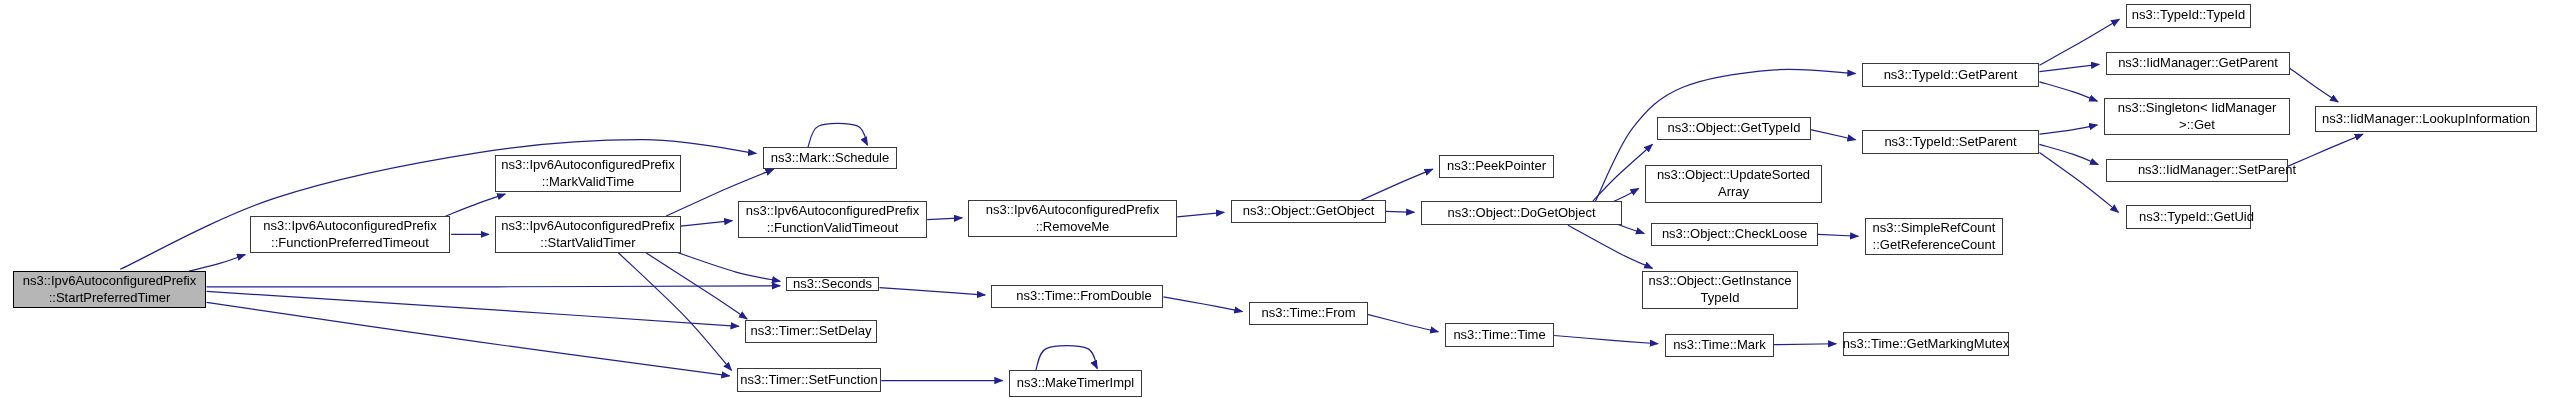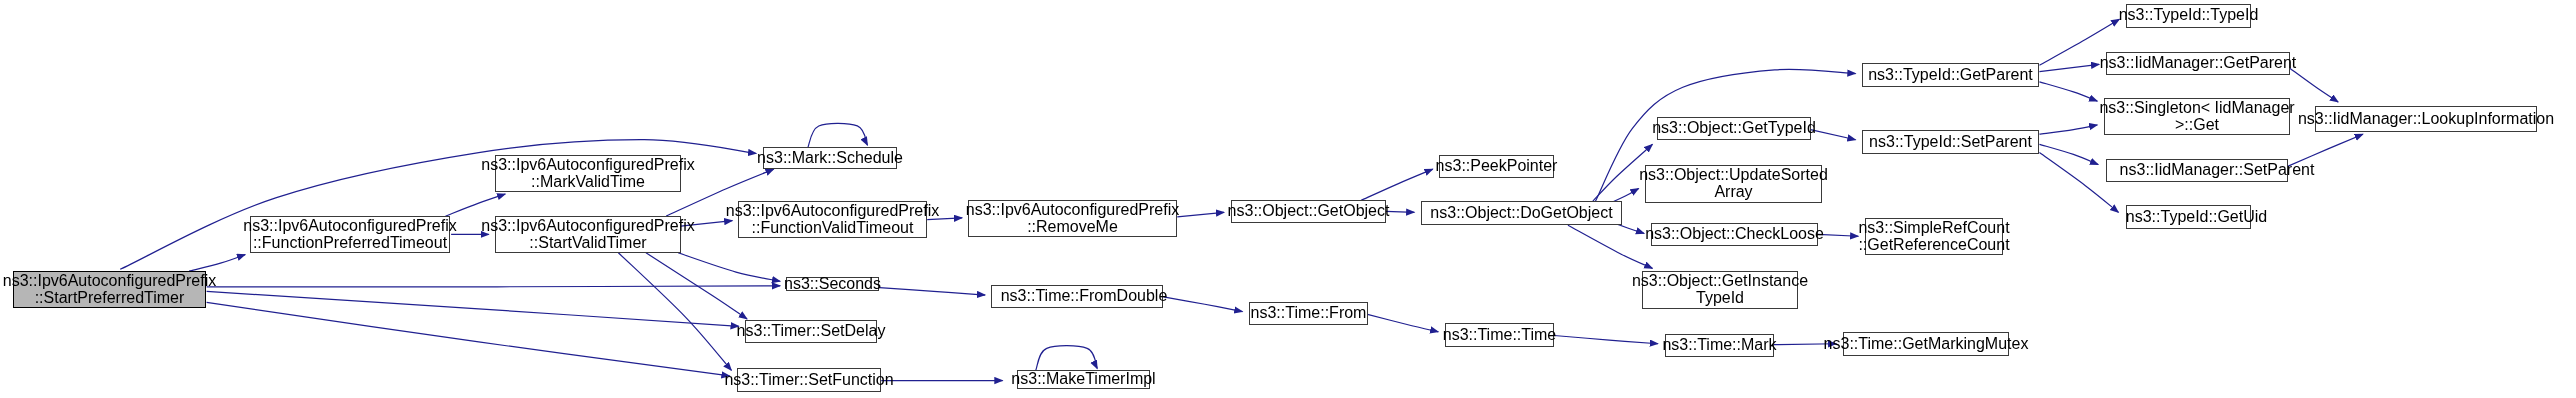--- a/index.html
+++ b/index.html
@@ -4,21 +4,21 @@
 <style>
   html,body{margin:0;padding:0;background:#ffffff;}
   #canvas{position:relative;width:2576px;height:398px;background:var(--bg,#fff);
           font-family:"Liberation Sans","DejaVu Sans",sans-serif;}
   #edge-layer{position:absolute;left:0;top:0;}
   #edge-layer path.edge{fill:none;stroke:var(--edge);stroke-width:1.3;}
   #arrow path{fill:var(--edge);stroke:none;}
   .node{position:absolute;box-sizing:border-box;display:flex;flex-direction:column;
         align-items:center;justify-content:center;background:var(--node-fill);
         border:0.9px solid var(--node-border);color:var(--text);
-        font-size:16px;line-height:16.6px;white-space:nowrap;text-align:center;z-index:2;}
+        font-size:13px;line-height:16.6px;white-space:nowrap;text-align:center;z-index:2;}
   .node.highlighted{background:var(--hl-fill);border:1.4px solid var(--hl-border);}
   .nl{display:block;}
 </style>
 </head>
 <body>
 
 <div id="canvas">
   <svg id="edge-layer" width="2576" height="398" viewBox="0 0 2801 433">
     <defs>
       <marker id="arrow" markerWidth="11" markerHeight="9" refX="9" refY="4" orient="auto" markerUnits="userSpaceOnUse">
@@ -97,21 +97,21 @@
     </div>
     <div class="node" style="left: 991px; top: 285px; width: 172px; height: 23px; padding-left: 14px;">
       <span class="nl">ns3::Time::FromDouble</span>
     </div>
     <div class="node" style="left: 745px; top: 320px; width: 132px; height: 23px;">
       <span class="nl">ns3::Timer::SetDelay</span>
     </div>
     <div class="node" style="left: 737px; top: 368px; width: 144px; height: 24px;">
       <span class="nl">ns3::Timer::SetFunction</span>
     </div>
-    <div class="node" style="left: 1009px; top: 370px; width: 133px; height: 19px; margin-left: 8px;">
+    <div class="node" style="left: 1009px; top: 370px; width: 133px; height: 27px;">
       <span class="nl">ns3::MakeTimerImpl</span>
     </div>
     <div class="node" style="left: 1231px; top: 200px; width: 155px; height: 23px;">
       <span class="nl">ns3::Object::GetObject</span>
     </div>
     <div class="node" style="left: 1439px; top: 155px; width: 115px; height: 23px;">
       <span class="nl">ns3::PeekPointer</span>
     </div>
     <div class="node" style="left: 1421px; top: 201px; width: 201px; height: 24px;">
       <span class="nl">ns3::Object::DoGetObject</span>

